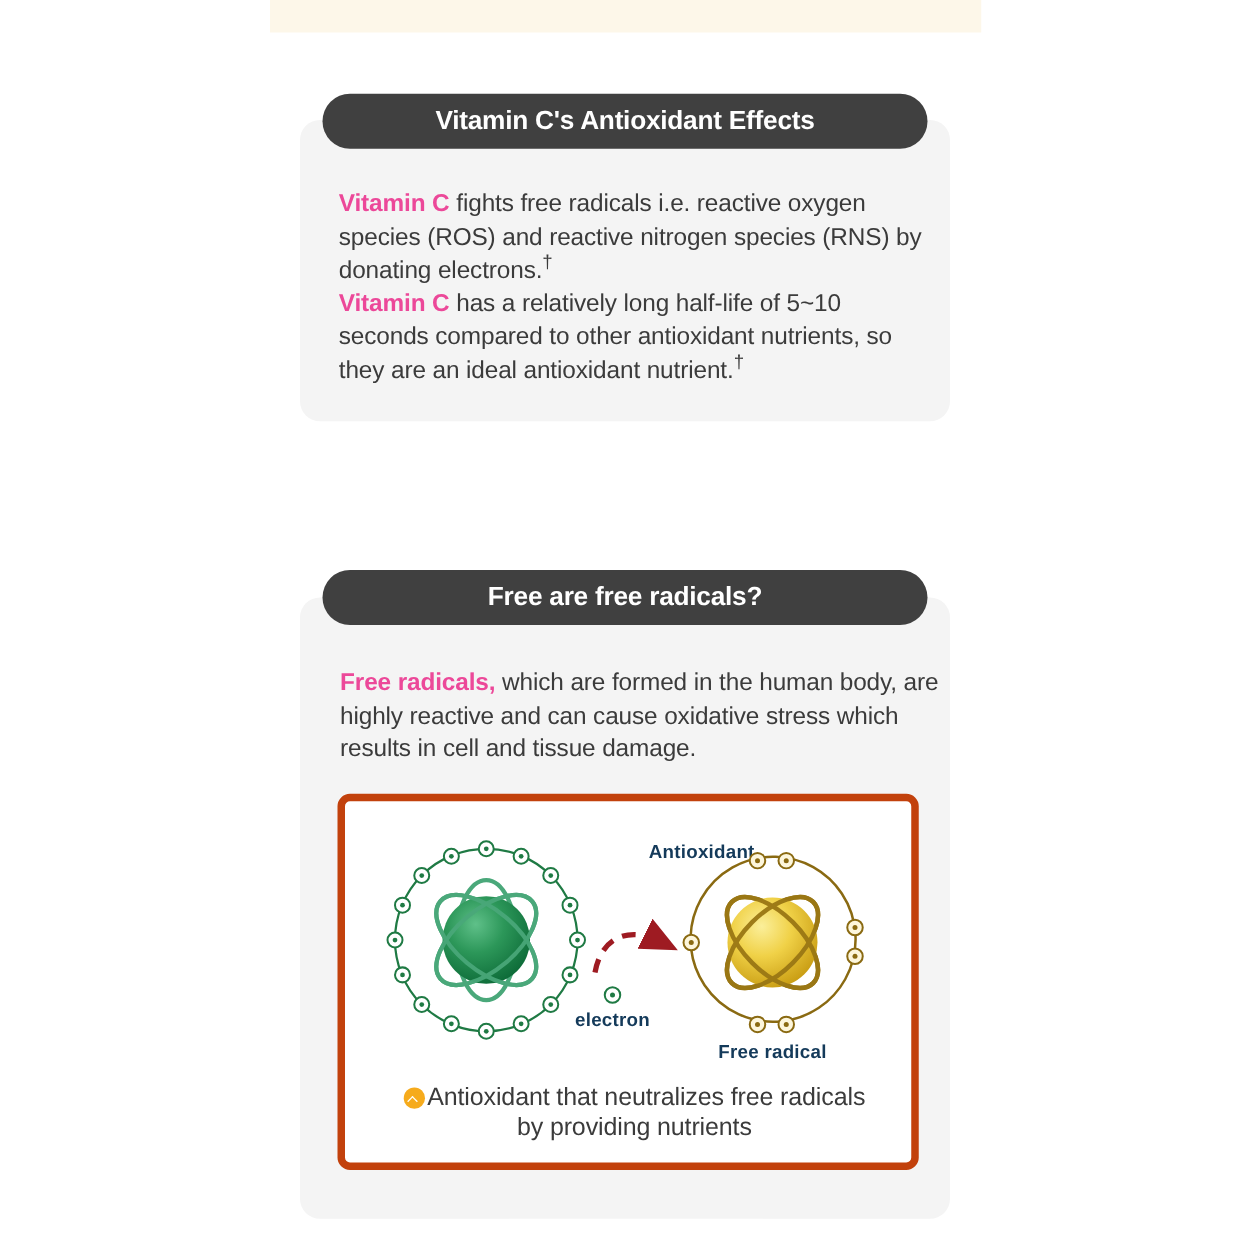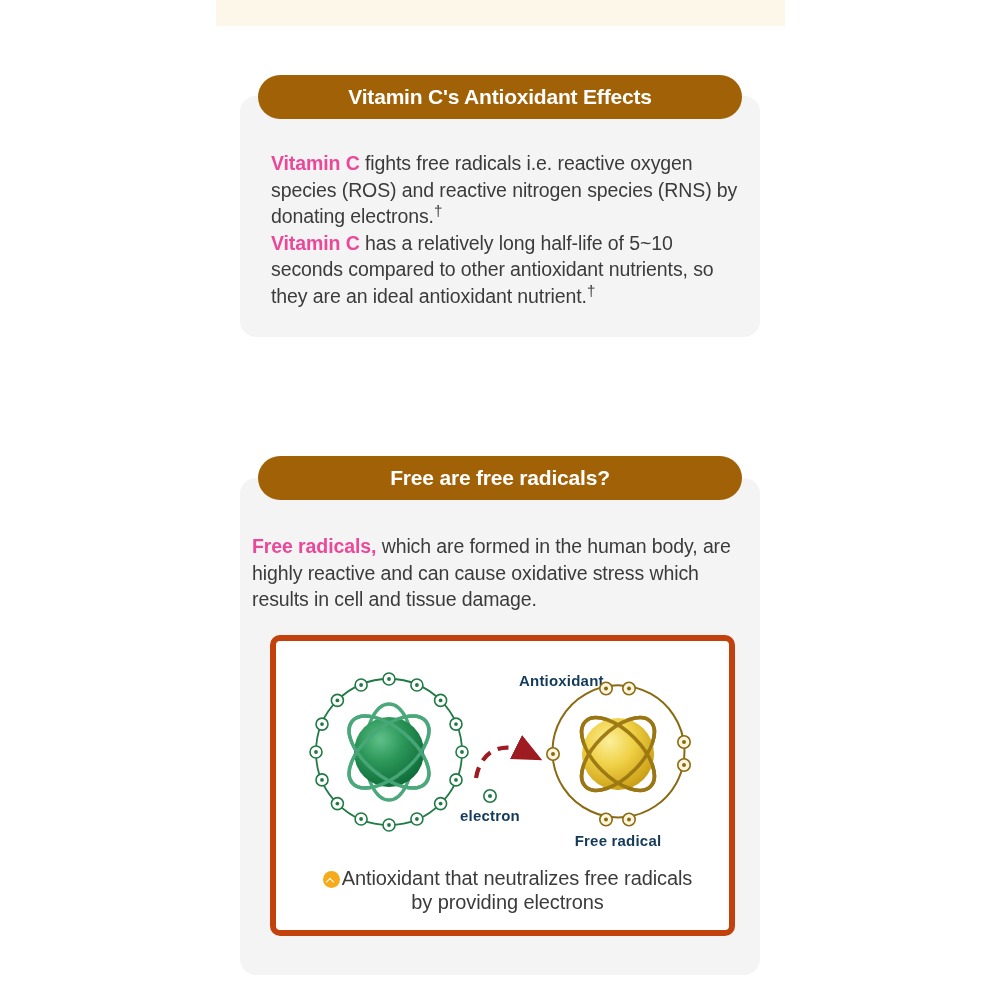--- a/index.html
+++ b/index.html
@@ -43,21 +43,21 @@
     top: 478px;
     width: 520px;
     height: 497px;
   }
 
   
   .pill {
     position: absolute;
     height: 44px;
     border-radius: 22px;
-    background: #a16207;
+    background: #404040;
     color: #ffffff;
     font-size: 21px;
     font-weight: bold;
     letter-spacing: -0.2px;
     display: flex;
     align-items: center;
     justify-content: center;
     box-sizing: border-box;
   }
   #pill-antioxidant {
@@ -78,21 +78,21 @@
     font-size: 19.5px;
     line-height: 26.5px;
     letter-spacing: -0.1px;
   }
   #copy-antioxidant {
     left: 271px;
     top: 150px;
     width: 470px;
   }
   #copy-freeradicals {
-    left: 252px;
+    left: 272px;
     top: 533px;
     width: 486px;
   }
   .hl {
     color: #ec4899;
     font-weight: bold;
   }
   .dagger {
     font-size: 15px;
     vertical-align: super;
@@ -299,15 +299,15 @@
           <circle cx="277" cy="113" r="2"></circle>
         </g>
       </g>
     </g>
 
     <text x="342" y="205" text-anchor="middle" font-family="'Liberation Sans', sans-serif" font-size="15" font-weight="bold" fill="#143a5a" letter-spacing="0.2">Free radical</text>
   </svg>
 
   <div id="figure-caption">
     <span class="caret-bullet"></span><span>Antioxidant that neutralizes free radicals</span><br>
-    <span>by providing electrons</span>
+    <span>by providing nutrients</span>
   </div>
 </div>
 
 </body></html>

